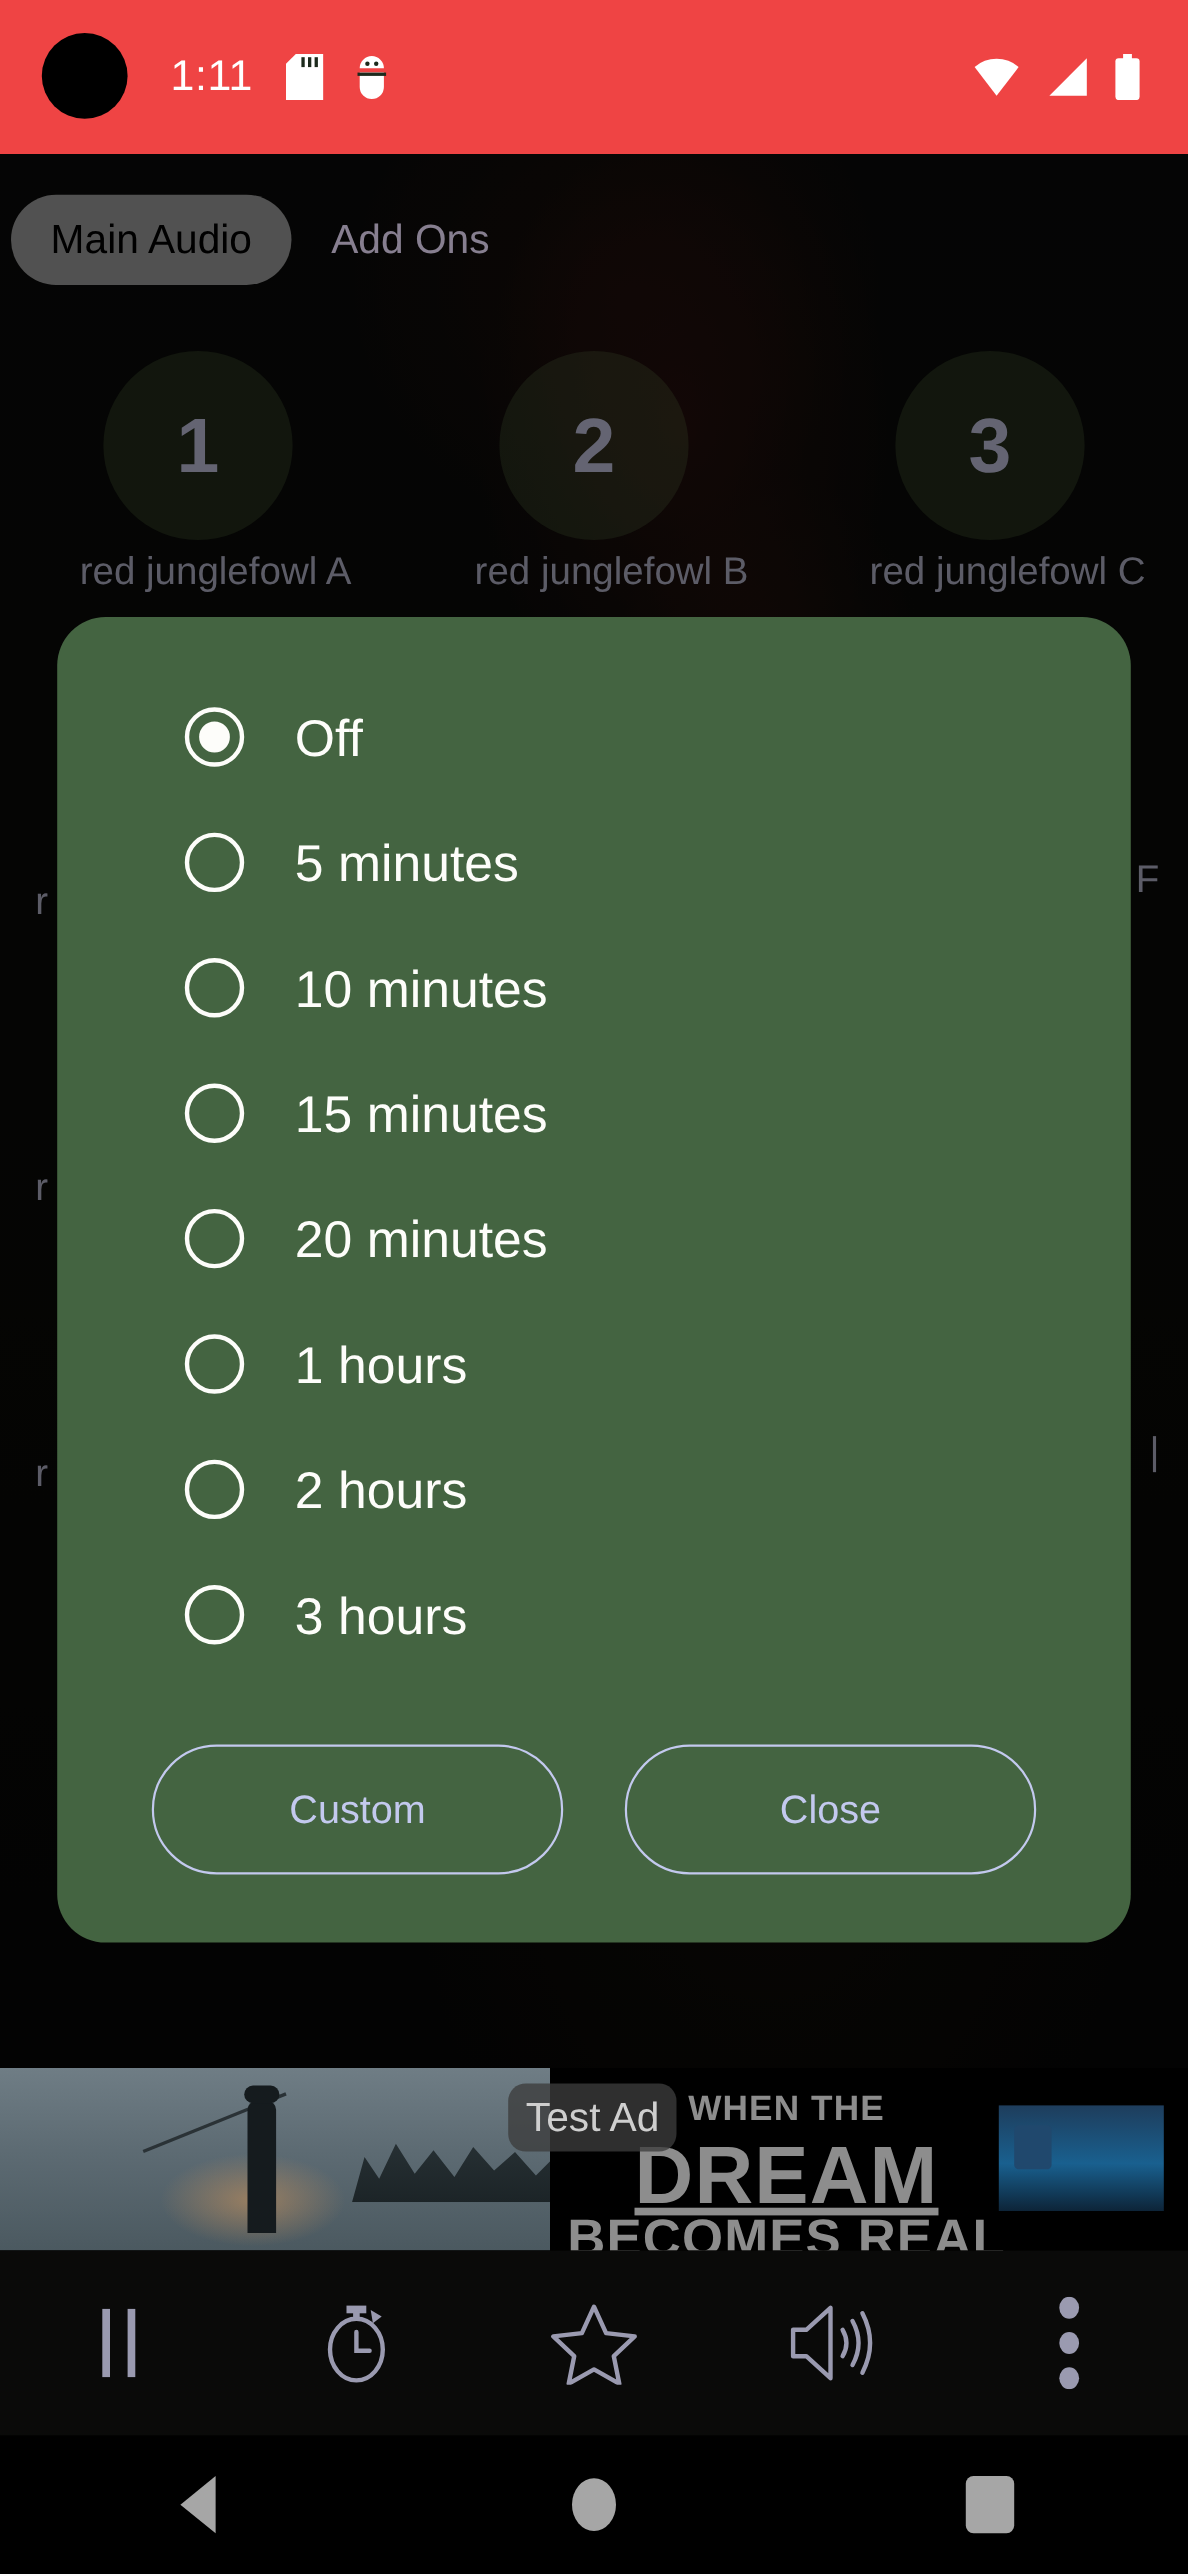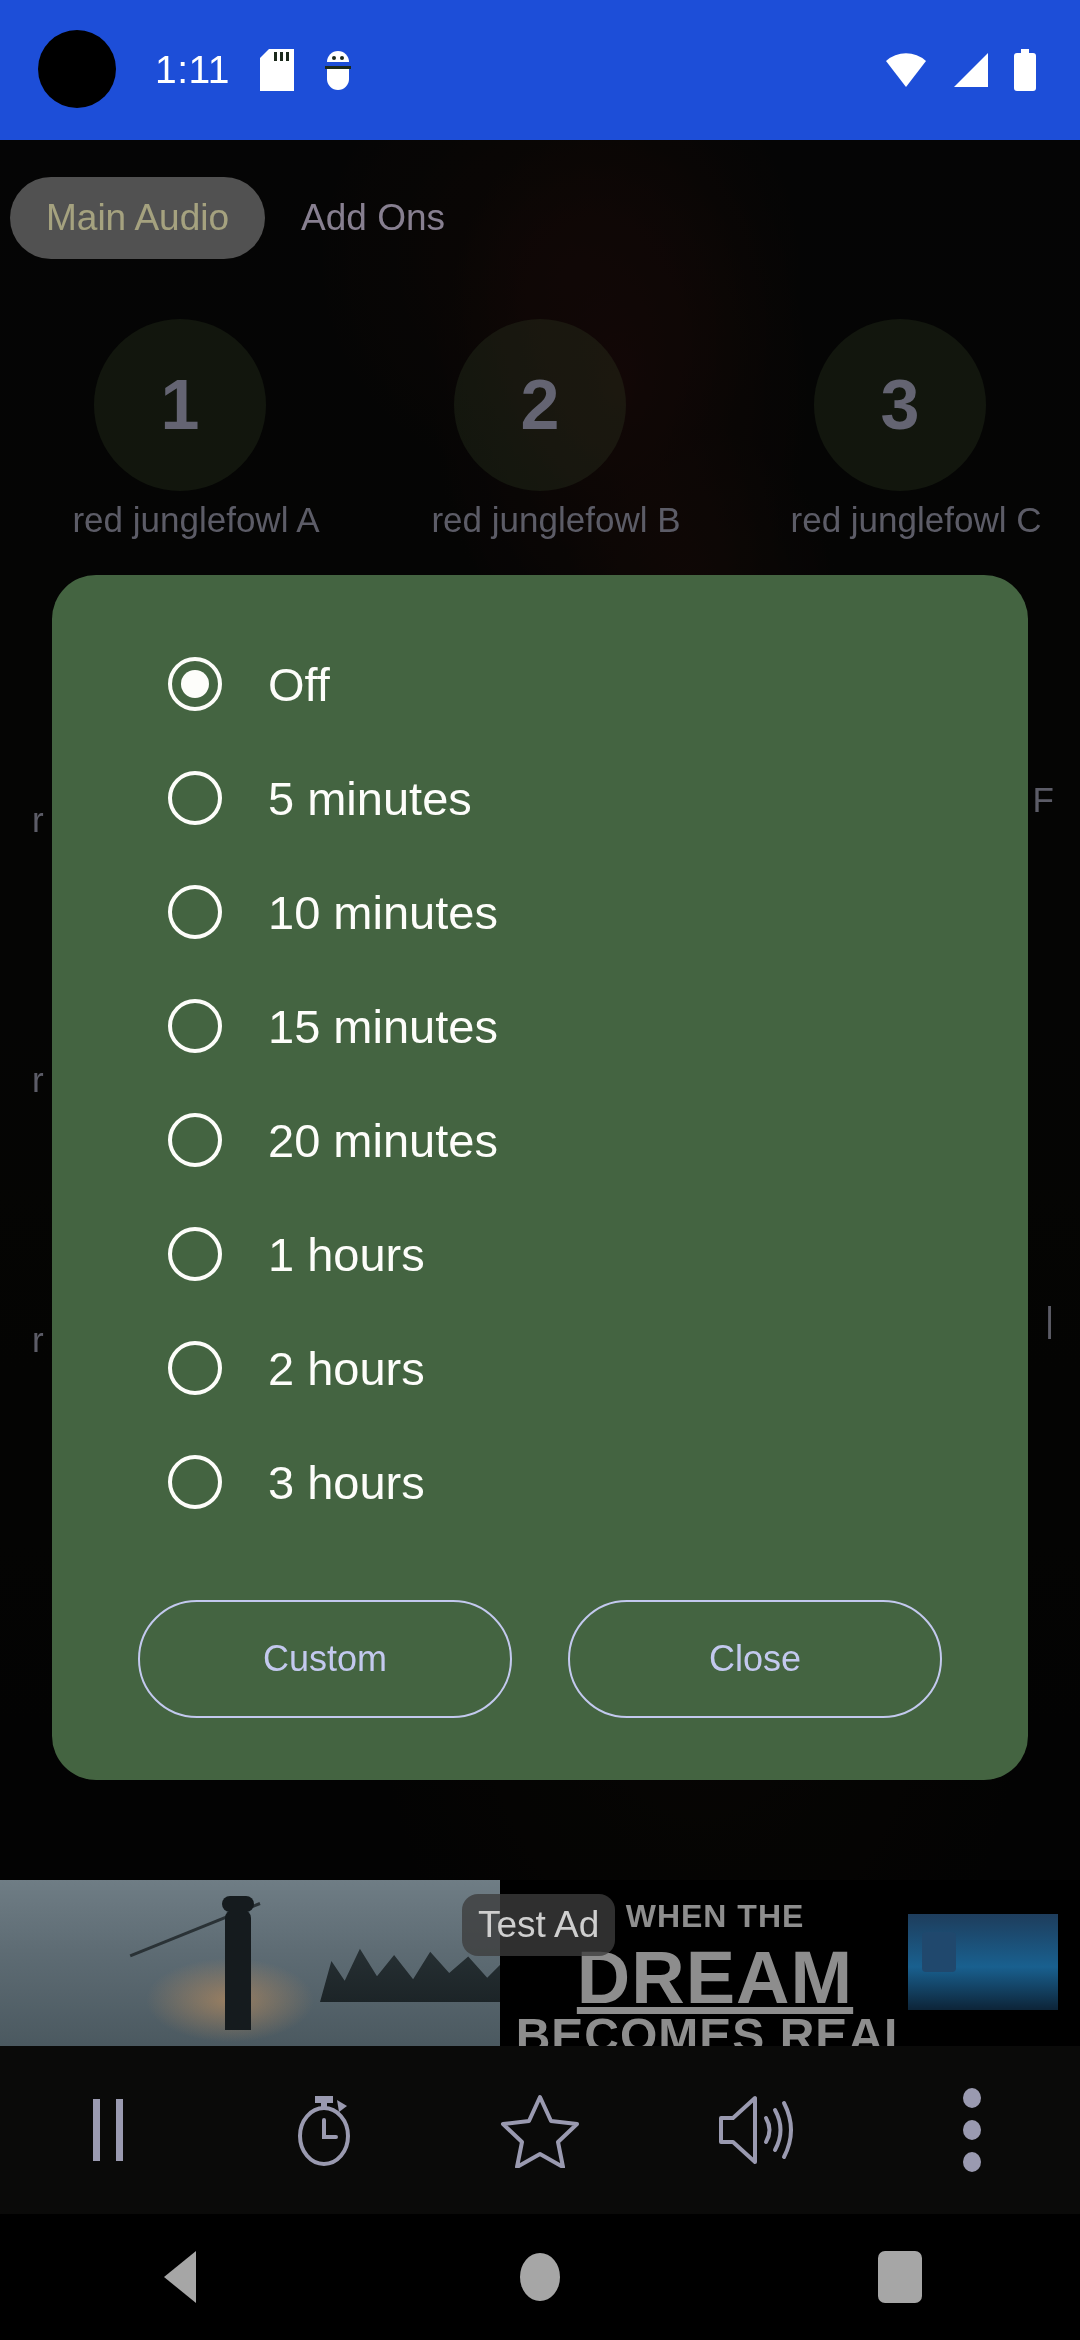--- a/index.html
+++ b/index.html
@@ -13,21 +13,21 @@
     position:relative;
     width:1080px; height:2340px;
     background:#000;
     overflow:hidden;
   }
 
   
   .statusbar {
     position:absolute; left:0; top:0;
     width:1080px; height:140px;
-    background:#1d4ed8;
+    background:#ef4444;
     display:flex; align-items:center;
     z-index:40;
   }
   .cutout {
     position:absolute; left:38px; top:30px;
     width:78px; height:78px;
     border-radius:50%;
     background:#000;
   }
   .sb-time {
@@ -76,21 +76,21 @@
     display:flex; align-items:center; padding-left:10px;
   }
   .tab {
     font-size:37px;
     padding:20px 36px;
     border-radius:50px;
     color:#cfc3dd;
   }
   .tab.selected {
     background:#7d7d7d;
-    color:#fef9c3;
+    color:#000000;
     text-align:right;
   }
 
   
   .num-row {
     position:absolute; left:0; top:150px;
     width:1080px; height:230px;
     display:flex;
   }
   .num-cell {
@@ -125,21 +125,21 @@
   .peek-r2 { right:26px; top:1160px; }
 
   
   .scrim-dim {
     position:absolute; left:0; top:140px; width:1080px; height:2200px;
     background:rgba(0,0,0,0.35);
     z-index:10;
   }
   .dialog {
     position:absolute;
-    left:52px; top:575px;
+    left:52px; top:561px;
     width:976px; height:1205px;
     background:#446441;
     border-radius:44px;
     z-index:20;
     padding:52px 0 0 0;
   }
   .opt {
     display:flex; align-items:center;
     height:114px;
     padding-left:116px;

